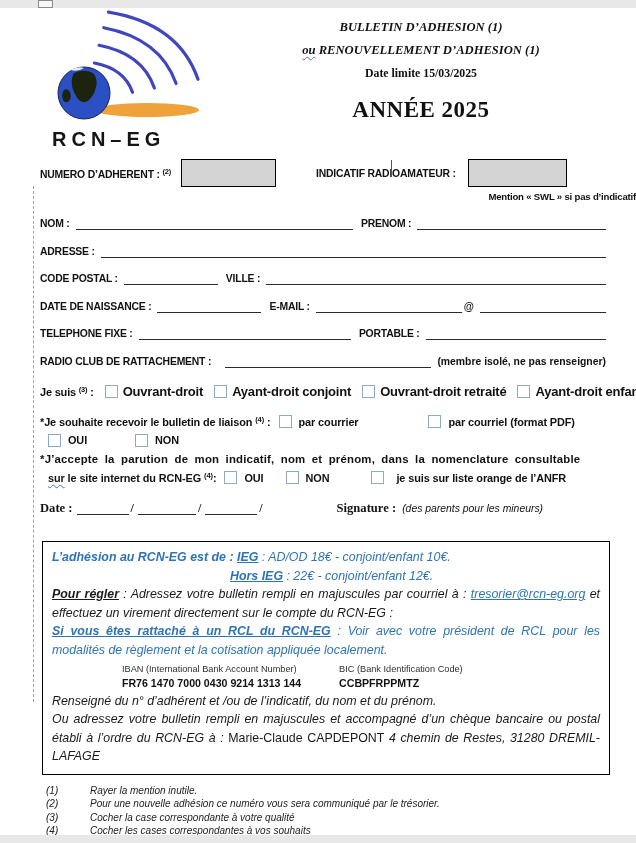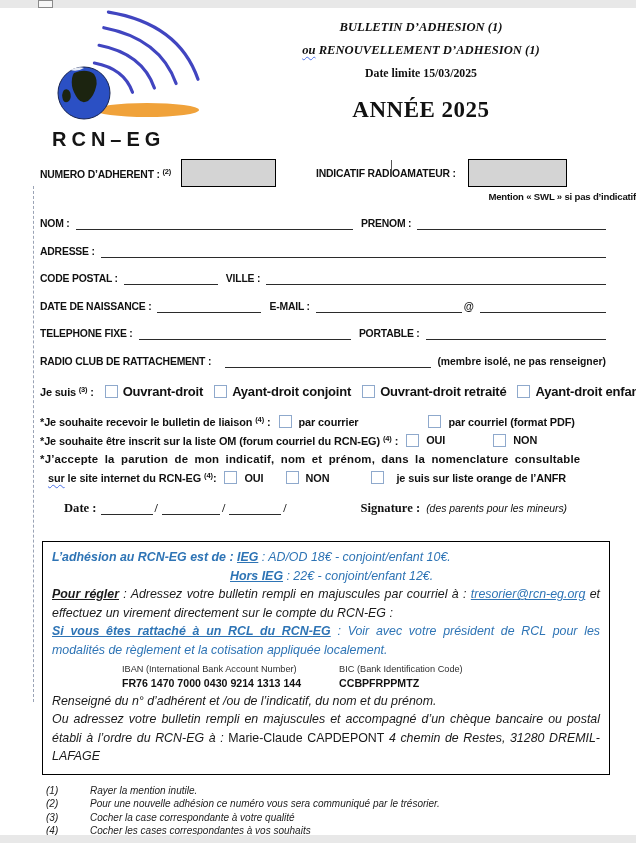--- a/index.html
+++ b/index.html
@@ -53,21 +53,21 @@
   .prefline{display:flex;align-items:center;height:18.5px;font-weight:bold;font-size:10.9px;letter-spacing:-0.1px;}
   .prefline .cb{margin-left:8px;}
   .prefline .txt{margin-left:7px;white-space:nowrap;}
   .gap70{margin-left:70px !important;}
   .gap48{margin-left:48px !important;}
   .bold-wide{font-weight:bold;font-size:11.4px;word-spacing:3px;letter-spacing:0.2px;height:19px;line-height:19px;}
   .indent8{padding-left:8px;}
 
   
   .sigrow{display:flex;align-items:flex-end;margin:14px 30px 0 40px;font-family:"Liberation Serif",serif;}
-  .serif-b{font-weight:bold;font-size:12.6px;line-height:14px;white-space:nowrap;margin-left:24px;}
+  .serif-b{font-weight:bold;font-size:12.6px;line-height:14px;white-space:nowrap;}
   .dseg{display:inline-block;width:52px;border-bottom:1.2px solid #2b2b2b;height:13px;margin-left:4px;}
   .slash{font-weight:bold;font-size:12px;margin-left:2px;line-height:14px;}
   .sig-note{font-family:"Liberation Sans",sans-serif;font-style:italic;font-size:10.4px;margin-left:6px;line-height:13.5px;}
   .sig-gap{margin-left:74px;}
 
   
   .paybox{margin:26px 26px 0 42px;border:1.5px solid #000;padding:6px 9px 8px 9px;
           font-size:12.4px;font-style:italic;color:#2e74b5;line-height:18.6px;}
   .bb{font-weight:bold;}
   .ul{text-decoration:underline;}
@@ -195,21 +195,20 @@
 
   <div class="prefs">
     <div class="prefline">
       <span><span>*Je souhaite recevoir le bulletin de liaison</span> <span class="sup">(4)</span><span> :</span></span>
       <span class="cb"></span>
       <span class="txt">par courrier</span>
       <span class="cb gap70"></span>
       <span class="txt">par courriel (format PDF)</span>
     </div>
     <div class="prefline">
-      <span><span>*Je souhaite être inscrit sur la liste OM (forum courriel du RCN-EG)</span> <span class="sup">(4)</span><span> :</span></span>
       <span class="cb"></span>
       <span class="txt">OUI</span>
       <span class="cb gap48"></span>
       <span class="txt">NON</span>
     </div>
     <div class="bold-wide">*J’accepte la parution de mon indicatif, nom et prénom, dans la nomenclature consultable</div>
     <div class="prefline indent8">
       <span><span class="wavy">sur</span><span> le site internet du RCN-EG </span><span class="sup">(4)</span><span>:</span></span>
       <span class="cb"></span>
       <span class="txt">OUI</span>

